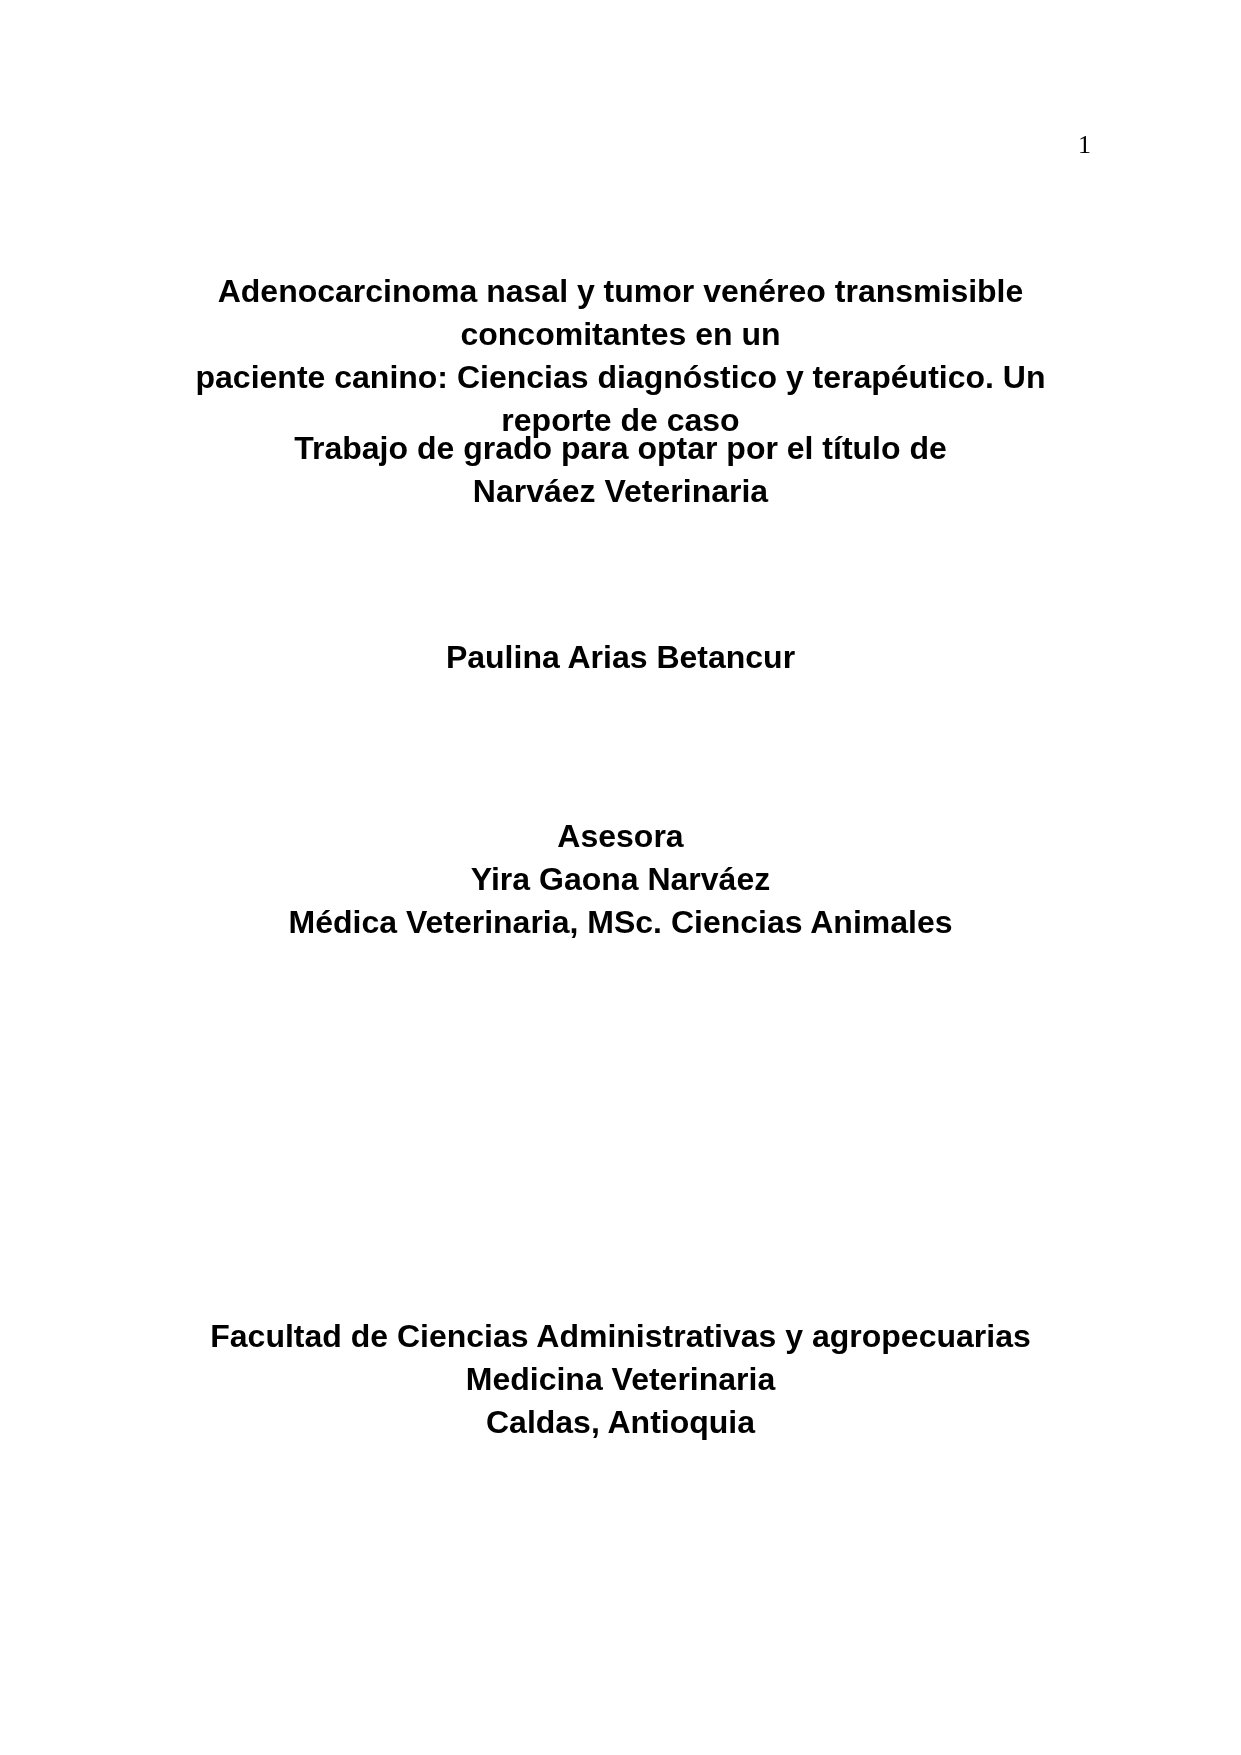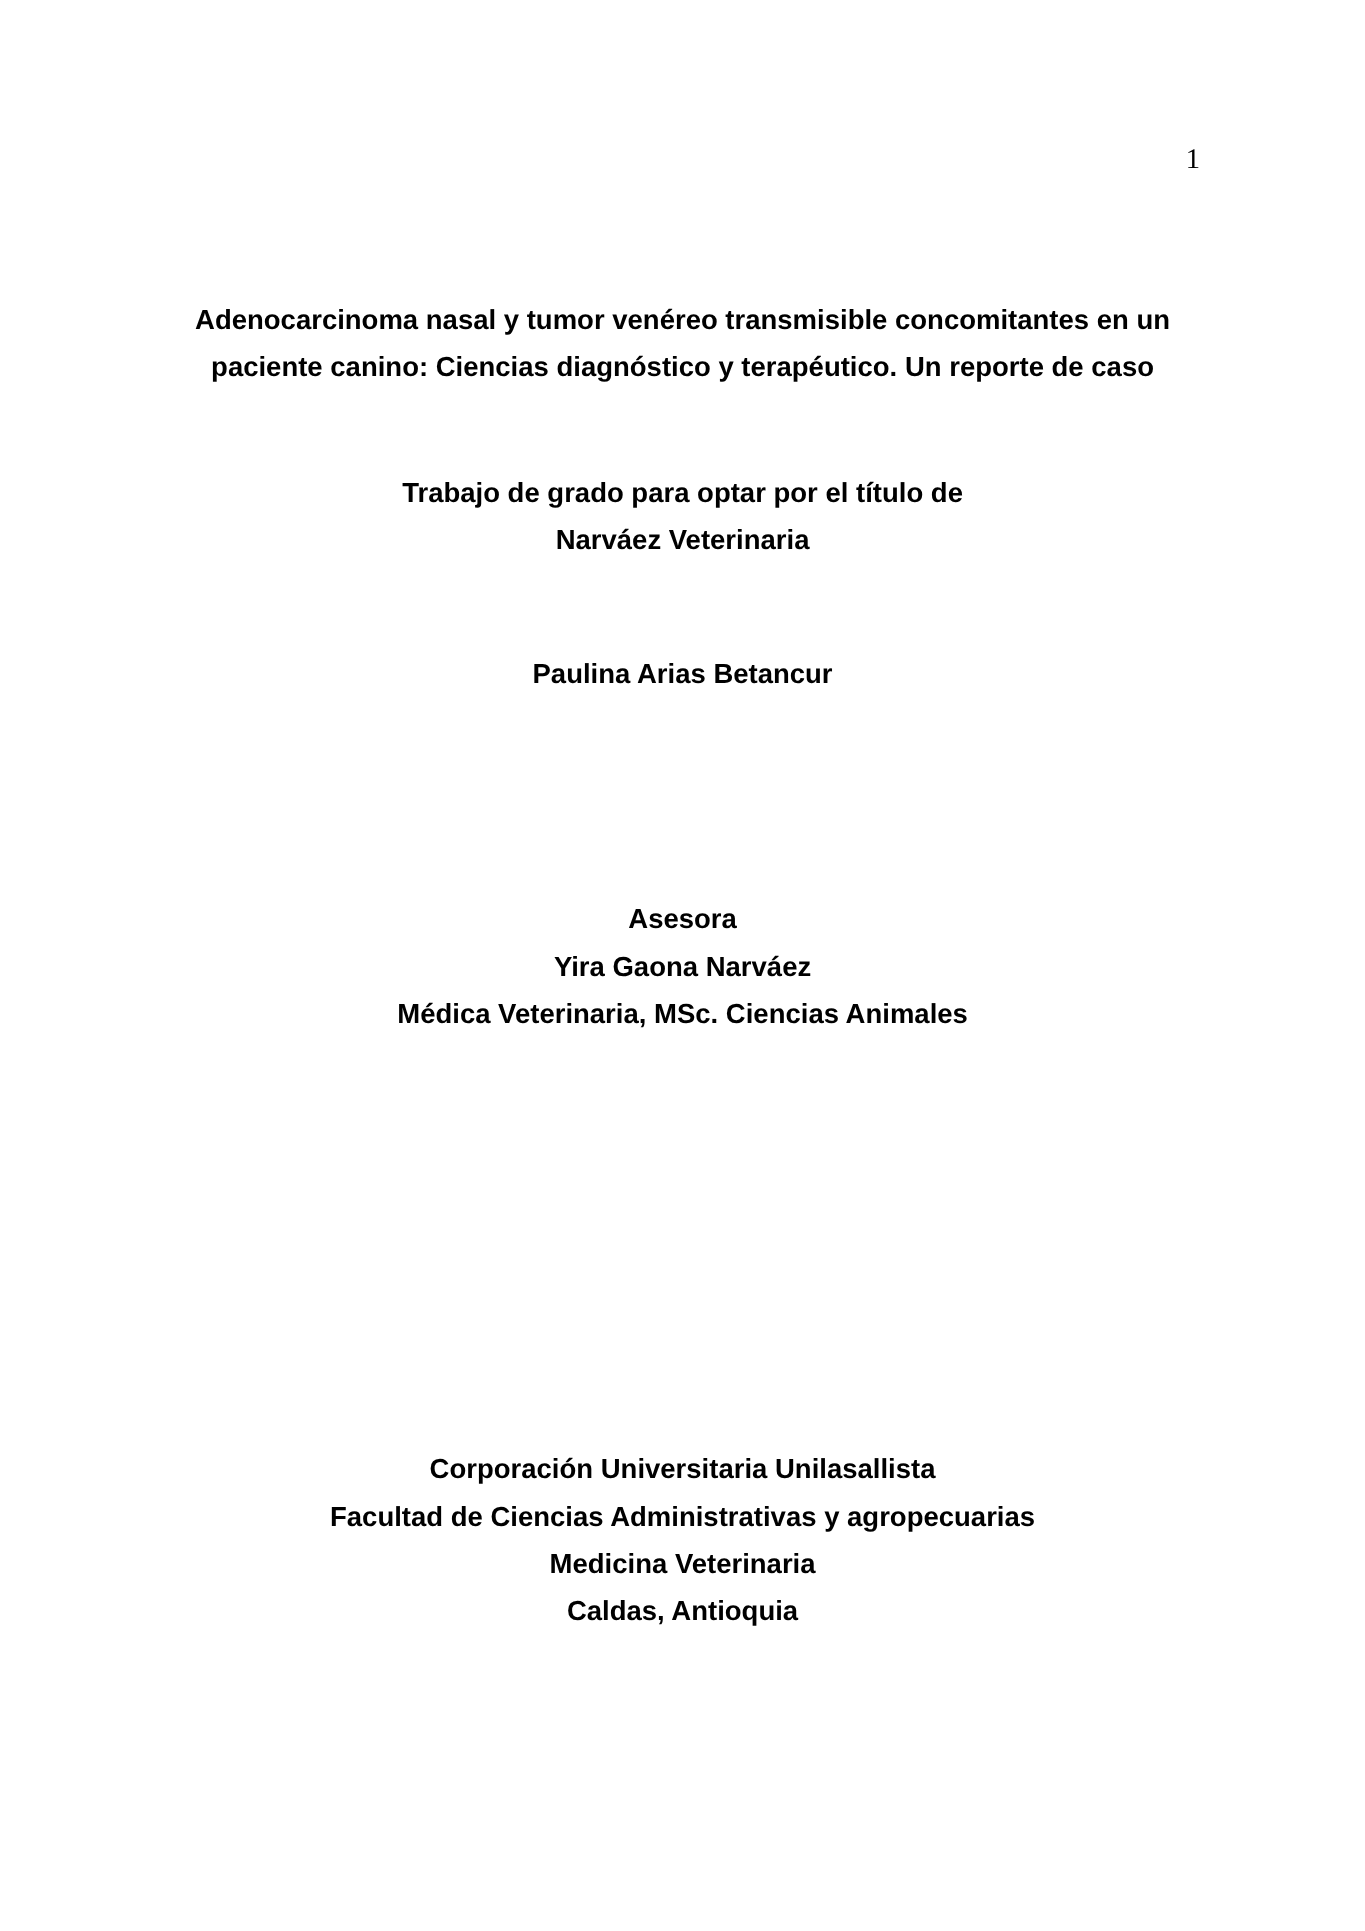--- a/index.html
+++ b/index.html
@@ -28,27 +28,27 @@
     line-height: 30px;
     color: #000000;
   }
   .text-block {
     position: absolute;
     left: 150px;
     width: 941px;
     text-align: center;
     font-family: "Liberation Sans", sans-serif;
     font-weight: bold;
-    font-size: 25px;
+    font-size: 32px;
     line-height: 43px;
     color: #000000;
   }
   .title-block   { top: 270px; }
   .degree-block  { top: 427px; }
-  .author-block  { top: 592px; }
+  .author-block  { top: 636px; }
   .advisor-block { top: 815px; }
   .footer-block  { top: 1315px; }
   .line { display: block; }
 </style>
 </head>
 <body>
 
 <div class="page">
 
   <div class="page-number">1</div>
@@ -67,19 +67,18 @@
     <span class="line">Paulina Arias Betancur</span>
   </div>
 
   <div class="text-block advisor-block">
     <span class="line">Asesora</span>
     <span class="line">Yira Gaona Narváez</span>
     <span class="line">Médica Veterinaria, MSc. Ciencias Animales</span>
   </div>
 
   <div class="text-block footer-block">
-    <span class="line">Corporación Universitaria Unilasallista</span>
     <span class="line">Facultad de Ciencias Administrativas y agropecuarias</span>
     <span class="line">Medicina Veterinaria</span>
     <span class="line">Caldas, Antioquia</span>
   </div>
 
 </div>
 
 </body></html>

